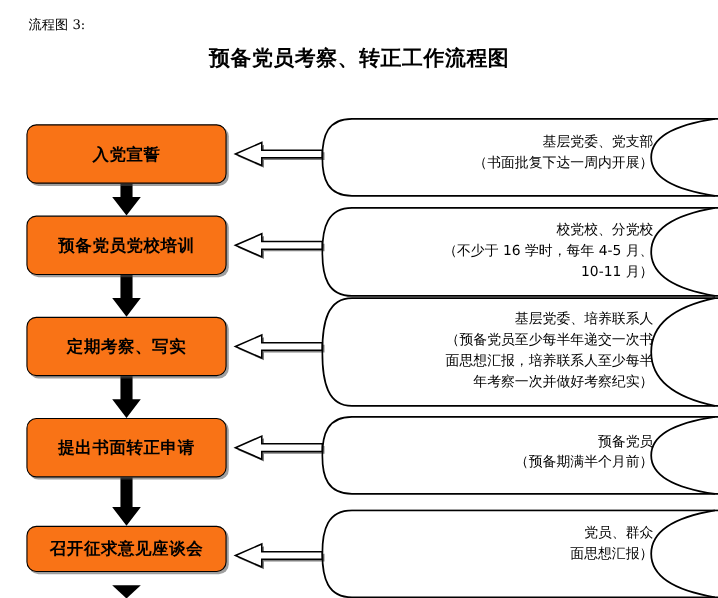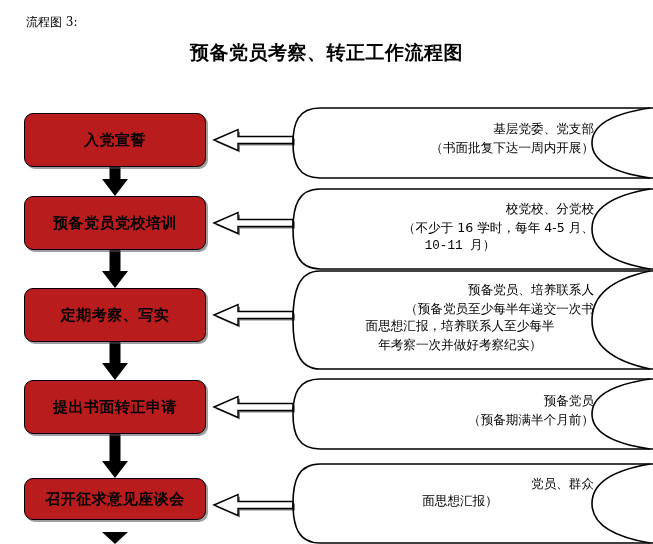--- a/index.html
+++ b/index.html
@@ -38,21 +38,21 @@
     font-weight: bold;
     letter-spacing: 0.5px;
     font-family: "DejaVu Serif", "Liberation Serif", serif;
   }
   
   .step-box {
     position: absolute;
     left: 24px;
     width: 182px;
     box-sizing: border-box;
-    background: #b91c1c;
+    background: #f97316;
     border: 1.6px solid #000000;
     border-radius: 9px;
     display: flex;
     align-items: center;
     justify-content: center;
     text-align: center;
     font-size: 15px;
     font-weight: bold;
     letter-spacing: 0.5px;
     font-family: "DejaVu Serif", "Liberation Serif", serif;
@@ -77,21 +77,21 @@
   .note-text {
     position: absolute;
     left: 34px;
     width: 268px;
     top: 0;
     font-size: 12.6px;
     line-height: 19px;
     font-family: "DejaVu Sans", "Liberation Sans", sans-serif;
   }
   .note-text .l-center { text-align: right; white-space: nowrap; }
-  .note-text .l-left { text-align: center; white-space: nowrap; font-family: Liberation Mono, monospace; }
+  .note-text .l-left { text-align: right; white-space: nowrap; }
 </style>
 </head>
 <body>
 
 <div id="root">
 
   <div class="doc-label">流程图 3:</div>
   <div class="doc-title">预备党员考察、转正工作流程图</div>
 
   <svg class="vec-layer" width="653" height="544" viewBox="0 0 653 544" xmlns="http://www.w3.org/2000/svg">
@@ -170,21 +170,21 @@
           <div class="l-center">（不少于 16 学时，每年 4-5 月、</div>
           <div class="l-left">10-11 月）</div>
         </div>
       </div>
       <div class="note" style="top: 270px; height: 100px;">
         <svg width="361" height="100" viewBox="0 0 361 100">
           <path d="M 361 1 L 28 1 C 6 1 1 22.5 1 50 C 1 77.5 6 99 28 99 L 361 99" fill="none" stroke="#000000" stroke-width="1.6"></path>
           <path d="M 358 1 C 306 12 300 36 300 50 C 300 64 306 88 358 99" fill="none" stroke="#000000" stroke-width="1.6"></path>
         </svg>
         <div class="note-text" style="top: 10px;">
-          <div class="l-center">预备党员、培养联系人</div>
+          <div class="l-center">基层党委、培养联系人</div>
           <div class="l-center">（预备党员至少每半年递交一次书</div>
           <div class="l-left">面思想汇报，培养联系人至少每半</div>
           <div class="l-left">年考察一次并做好考察纪实）</div>
         </div>
       </div>
       <div class="note" style="top: 378px; height: 72px;">
         <svg width="361" height="72" viewBox="0 0 361 72">
           <path d="M 361 1 L 28 1 C 6 1 1 16.2 1 36 C 1 55.8 6 71 28 71 L 361 71" fill="none" stroke="#000000" stroke-width="1.6"></path>
           <path d="M 358 1 C 306 8.64 300 25.919999999999998 300 36 C 300 46.08 306 63.36 358 71" fill="none" stroke="#000000" stroke-width="1.6"></path>
         </svg>

